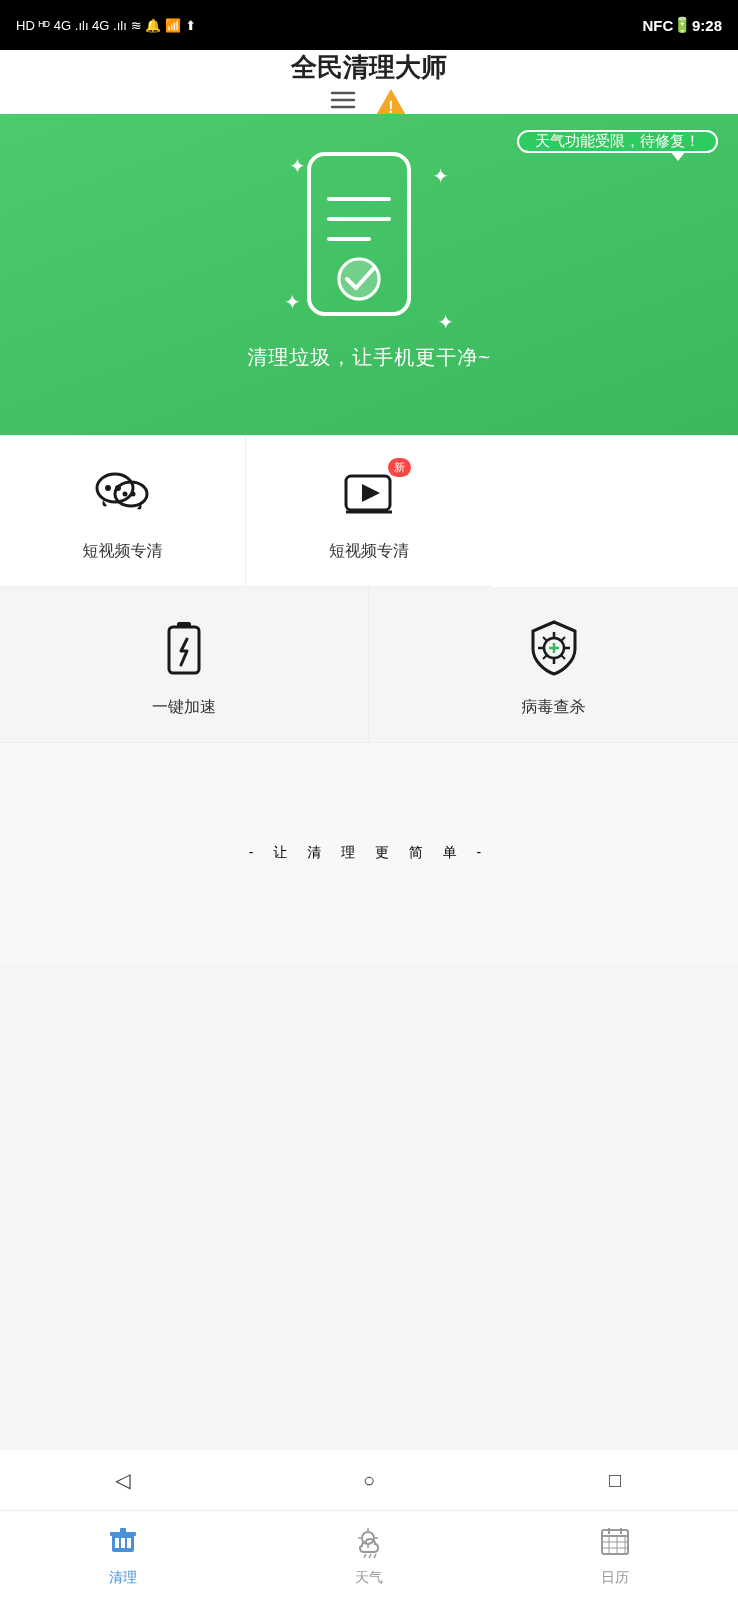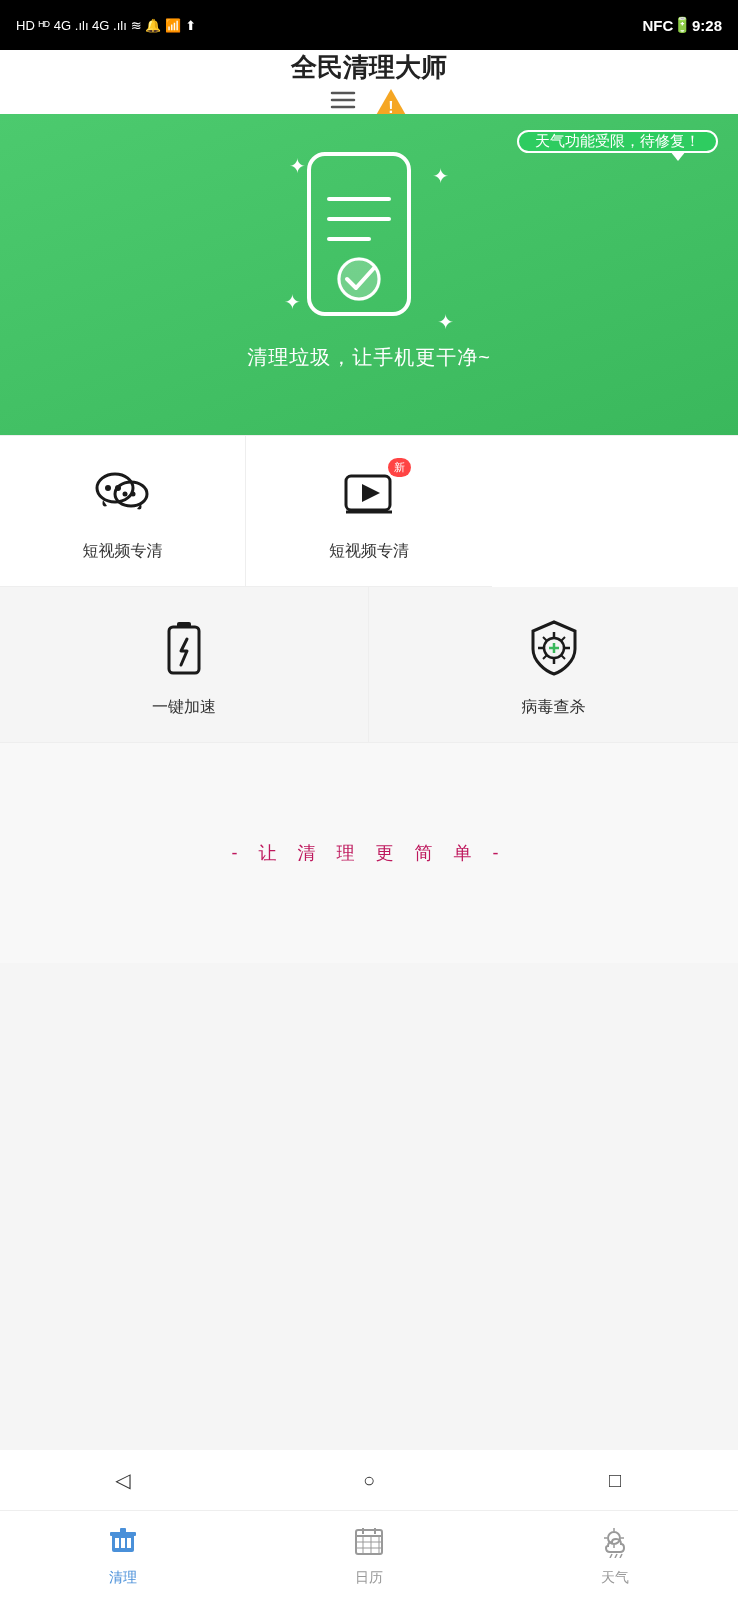--- a/index.html
+++ b/index.html
@@ -164,22 +164,22 @@
     
     .slogan-section {
       background: #f8f8f8;
       padding: 60px 20px;
       display: flex;
       align-items: center;
       justify-content: center;
       min-height: 220px;
     }
     .slogan-text {
-      color: #be185d;
-      font-size: 18px;
+      color: #000000;
+      font-size: 14px;
       letter-spacing: 8px;
     }
 
     
     .content-area {
       background: #f5f5f5;
       min-height: 280px;
     }
 
     
@@ -407,45 +407,45 @@
         <rect x="21" y="14" width="4" height="10" fill="white"></rect>
         <rect x="4" y="8" width="26" height="4" rx="1" fill="#4a90d9"></rect>
         <rect x="14" y="4" width="6" height="5" rx="1" fill="#4a90d9"></rect>
       </svg>
     </div>
     <div class="nav-label">清理</div>
   </div>
   <div class="nav-item">
     <div class="nav-icon">
       <svg width="34" height="34" viewBox="0 0 34 34" fill="none">
+        <circle cx="16" cy="14" r="6" fill="none" stroke="#999" stroke-width="2"></circle>
+        <line x1="16" y1="4" x2="16" y2="7" stroke="#999" stroke-width="1.5"></line>
+        <line x1="16" y1="21" x2="16" y2="24" stroke="#999" stroke-width="1.5"></line>
+        <line x1="6" y1="14" x2="9" y2="14" stroke="#999" stroke-width="1.5"></line>
+        <line x1="23" y1="14" x2="26" y2="14" stroke="#999" stroke-width="1.5"></line>
+
+        <path d="M10 22 Q10 18 14 18 Q14 15 18 15 Q23 15 23 20 Q26 20 26 24 Q26 28 22 28 L12 28 Q8 28 8 24 Q8 22 10 22Z" fill="none" stroke="#999" stroke-width="2"></path>
+
+        <line x1="14" y1="30" x2="12" y2="34" stroke="#999" stroke-width="1.5"></line>
+        <line x1="19" y1="30" x2="17" y2="34" stroke="#999" stroke-width="1.5"></line>
+        <line x1="24" y1="30" x2="22" y2="34" stroke="#999" stroke-width="1.5"></line>
+      </svg>
+    </div>
+    <div class="nav-label">天气</div>
+  </div>
+  <div class="nav-item">
+    <div class="nav-icon">
+      <svg width="34" height="34" viewBox="0 0 34 34" fill="none">
         <rect x="4" y="6" width="26" height="24" rx="2" fill="none" stroke="#999" stroke-width="2"></rect>
         <line x1="4" y1="12" x2="30" y2="12" stroke="#999" stroke-width="2"></line>
         <line x1="11" y1="4" x2="11" y2="10" stroke="#999" stroke-width="2"></line>
         <line x1="23" y1="4" x2="23" y2="10" stroke="#999" stroke-width="2"></line>
 
         <line x1="4" y1="18" x2="30" y2="18" stroke="#999" stroke-width="1"></line>
         <line x1="4" y1="24" x2="30" y2="24" stroke="#999" stroke-width="1"></line>
         <line x1="11" y1="12" x2="11" y2="30" stroke="#999" stroke-width="1"></line>
         <line x1="19" y1="12" x2="19" y2="30" stroke="#999" stroke-width="1"></line>
         <line x1="27" y1="12" x2="27" y2="30" stroke="#999" stroke-width="1"></line>
       </svg>
     </div>
     <div class="nav-label">日历</div>
   </div>
-  <div class="nav-item">
-    <div class="nav-icon">
-      <svg width="34" height="34" viewBox="0 0 34 34" fill="none">
-        <circle cx="16" cy="14" r="6" fill="none" stroke="#999" stroke-width="2"></circle>
-        <line x1="16" y1="4" x2="16" y2="7" stroke="#999" stroke-width="1.5"></line>
-        <line x1="16" y1="21" x2="16" y2="24" stroke="#999" stroke-width="1.5"></line>
-        <line x1="6" y1="14" x2="9" y2="14" stroke="#999" stroke-width="1.5"></line>
-        <line x1="23" y1="14" x2="26" y2="14" stroke="#999" stroke-width="1.5"></line>
-
-        <path d="M10 22 Q10 18 14 18 Q14 15 18 15 Q23 15 23 20 Q26 20 26 24 Q26 28 22 28 L12 28 Q8 28 8 24 Q8 22 10 22Z" fill="none" stroke="#999" stroke-width="2"></path>
-
-        <line x1="14" y1="30" x2="12" y2="34" stroke="#999" stroke-width="1.5"></line>
-        <line x1="19" y1="30" x2="17" y2="34" stroke="#999" stroke-width="1.5"></line>
-        <line x1="24" y1="30" x2="22" y2="34" stroke="#999" stroke-width="1.5"></line>
-      </svg>
-    </div>
-    <div class="nav-label">天气</div>
-  </div>
 </div>
 
 </body></html>

